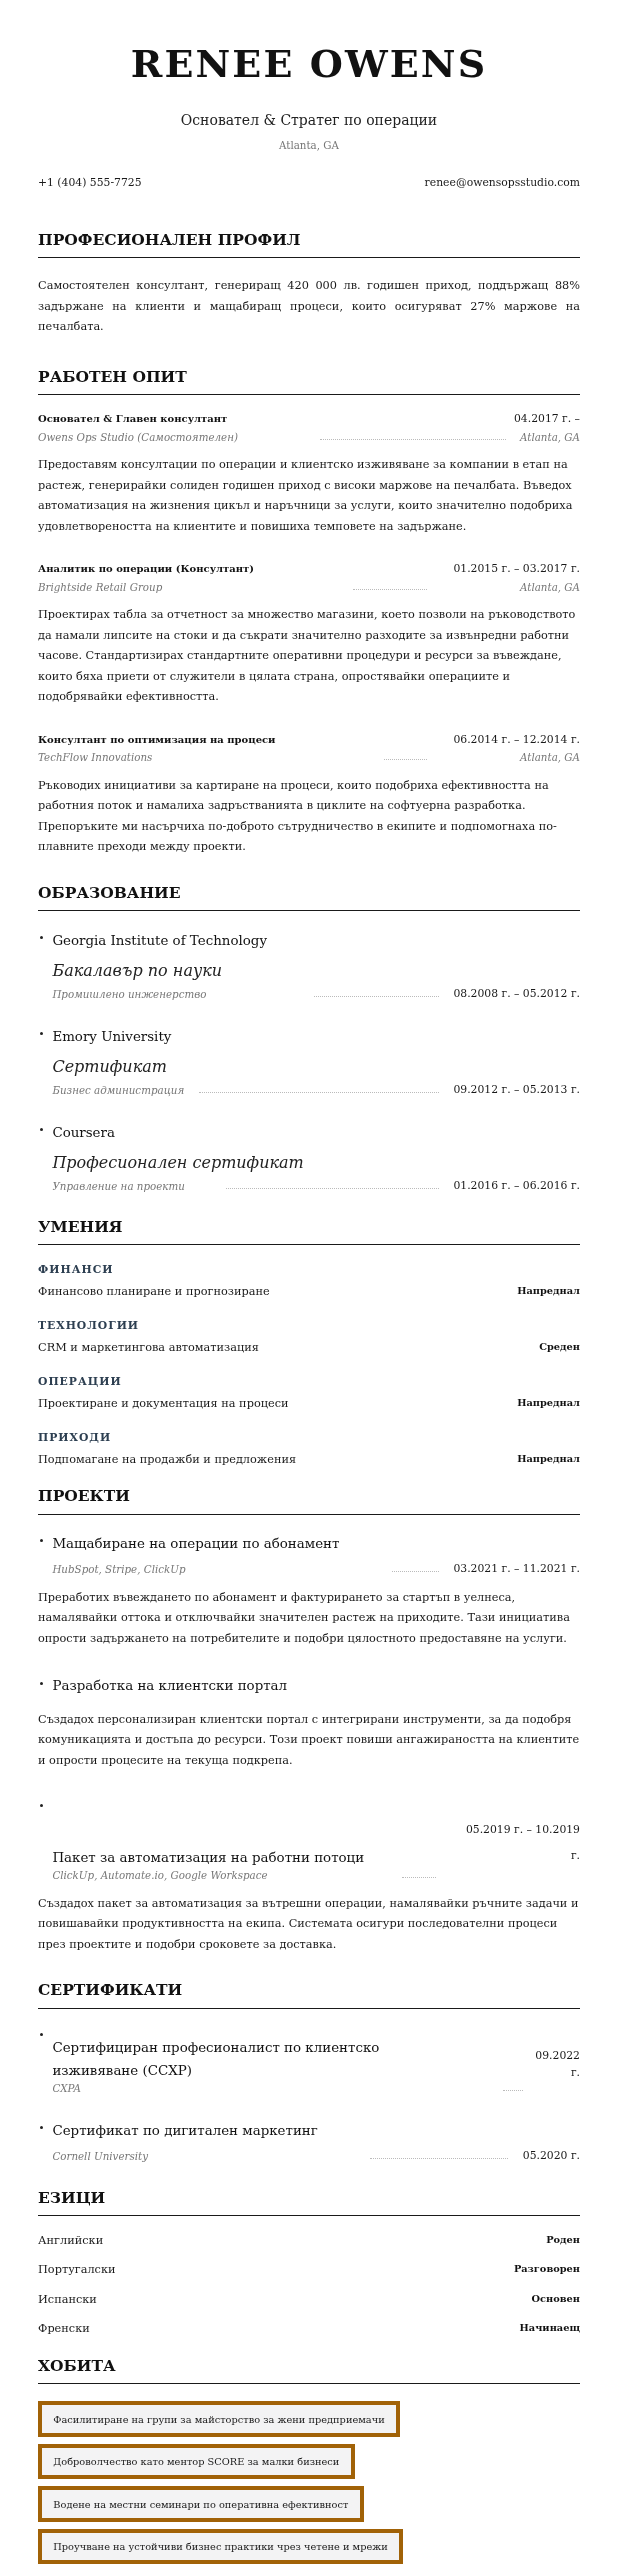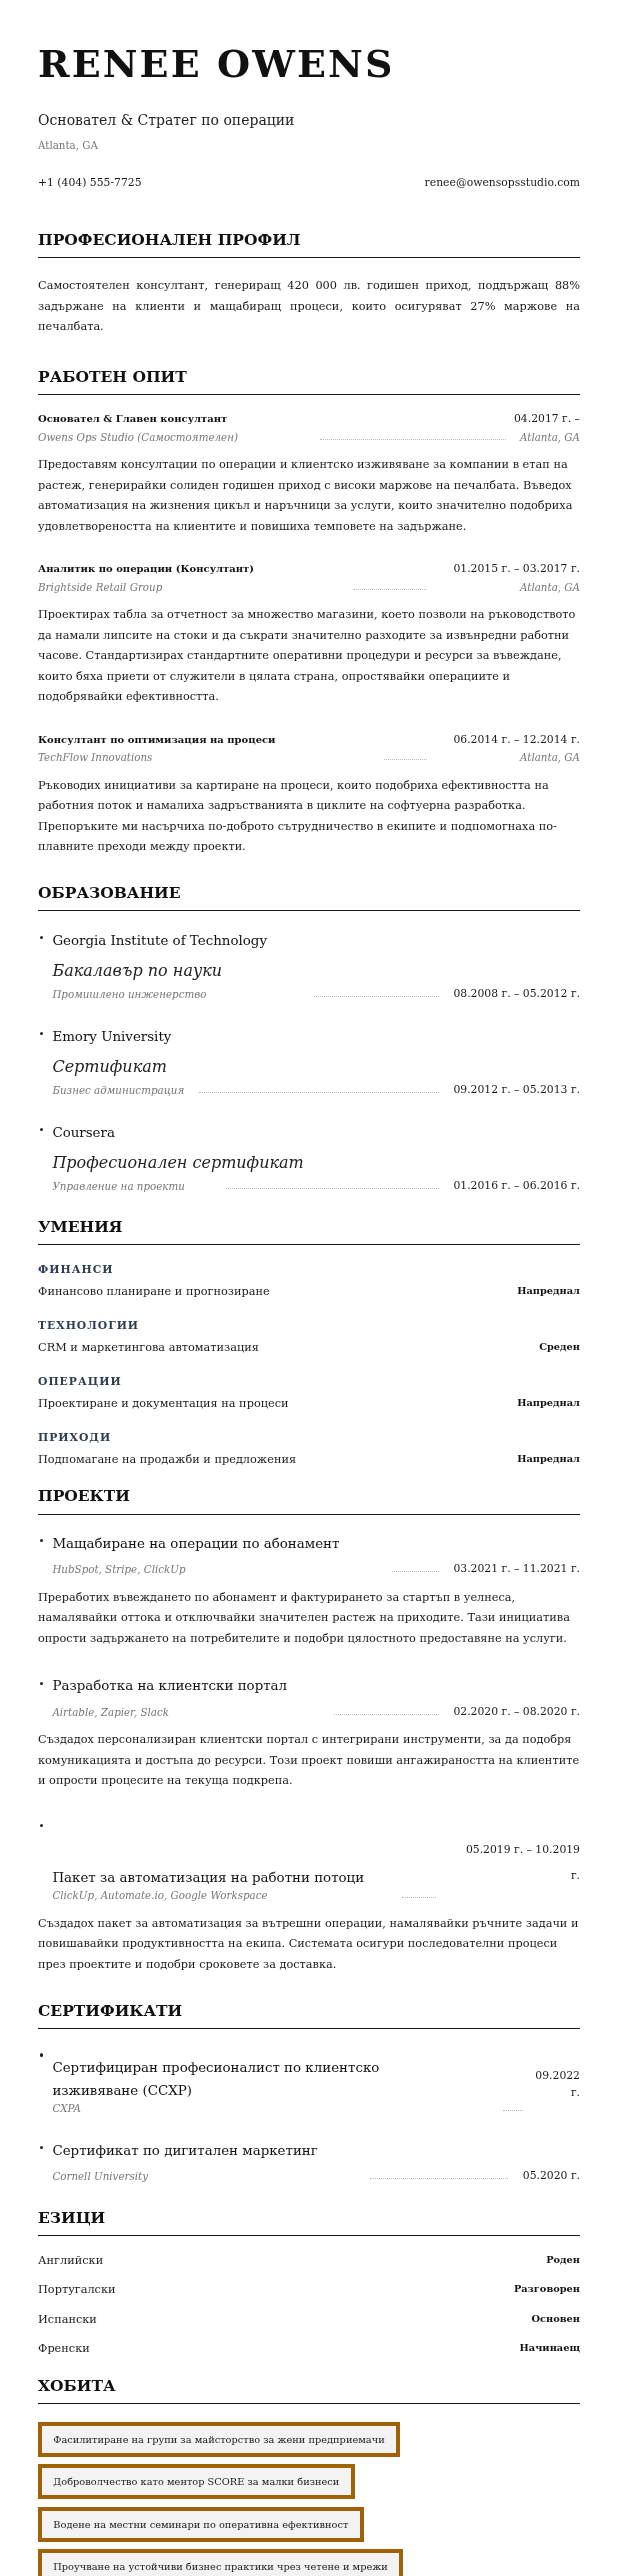--- a/index.html
+++ b/index.html
@@ -7,21 +7,21 @@
   body {
     width: 618px;
     font-family: "DejaVu Serif", serif;
     color: #1a1a1a;
   }
   .page {
     width: 618px;
     padding: 0 38px 0 38px;
   }
   
-  .header { padding-top: 45px; }
+  .header { text-align: center; padding-top: 45px; }
   .name {
     font-size: 38px;
     font-weight: bold;
     letter-spacing: 2.1px;
     color: #111111;
     line-height: 1;
   }
   .title { font-size: 14px; color: #222; margin-top: 29px; }
   .location { font-size: 10.3px; color: #777; margin-top: 11.3px; }
   .contact-row {
@@ -241,25 +241,20 @@
         <div class="item-row">
           <span class="item-field">HubSpot, Stripe, ClickUp</span>
           <span class="leader" style="margin-left:206px"></span>
           <span class="item-dates">03.2021 г. – 11.2021 г.</span>
         </div>
         <p class="proj-desc">Преработих въвеждането по абонамент и фактурирането за стартъп в уелнеса, намалявайки оттока и отключвайки значителен растеж на приходите. Тази инициатива опрости задържането на потребителите и подобри цялостното предоставяне на услуги.</p>
       </div>
       <div class="bullet-item">
         <span class="bullet"></span>
         <div class="item-title">Разработка на клиентски портал</div>
-        <div class="item-row">
-          <span class="item-field">Airtable, Zapier, Slack</span>
-          <span class="leader" style="margin-left:165px"></span>
-          <span class="item-dates">02.2020 г. – 08.2020 г.</span>
-        </div>
         <p class="proj-desc">Създадох персонализиран клиентски портал с интегрирани инструменти, за да подобря комуникацията и достъпа до ресурси. Този проект повиши ангажираността на клиентите и опрости процесите на текуща подкрепа.</p>
       </div>
       <div class="bullet-item">
         <span class="bullet"></span>
         <div class="proj-title-row">
           <div class="item-title" style="max-width:319px">Пакет за автоматизация на работни потоци</div>
           <div class="item-dates" style="max-width:124px;white-space:normal;text-align:right;line-height:26px;margin-top:20.6px">05.2019 г. – 10.2019 г.</div>
         </div>
         <div class="item-row" style="margin-top:0">
           <span class="item-field">ClickUp, Automate.io, Google Workspace</span>

